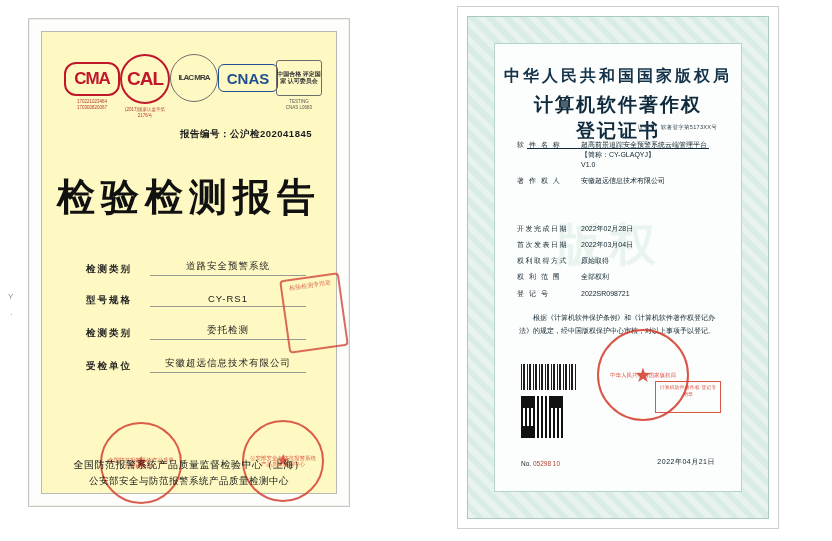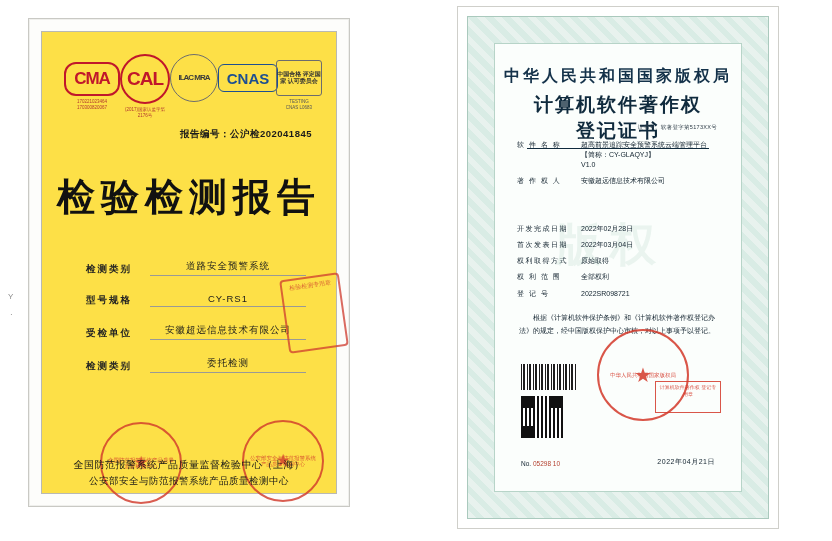--- a/index.html
+++ b/index.html
@@ -13,21 +13,21 @@
   
   #left-cert{
     position:absolute;left:28px;top:18px;width:320px;height:487px;
     background:#fdfdfb;
     border:1px solid #c9c9c4;
     box-shadow:0 0 0 1px #efefec inset;
   }
   #left-inner{
     position:absolute;left:12px;top:12px;right:12px;bottom:12px;
     border:1px solid #b9b9b3;
-    background:#fde047;
+    background:#fef9c3;
   }
   .logos{
     position:absolute;left:22px;top:22px;right:22px;height:62px;
     display:flex;align-items:flex-start;justify-content:space-between;
   }
   .logo{position:relative;text-align:center;width:58px;}
   .logo .glyph{
     width:46px;height:46px;margin:0 auto;border-radius:50%;
     display:flex;align-items:center;justify-content:center;
     font-weight:bold;font-size:19px;letter-spacing:-1px;
@@ -207,26 +207,26 @@
       <div class="fields">
         <div class="frow">
           <div class="flabel">检测类别</div>
           <div class="fvalue">道路安全预警系统</div>
         </div>
         <div class="frow">
           <div class="flabel">型号规格</div>
           <div class="fvalue">CY-RS1</div>
         </div>
         <div class="frow">
+          <div class="flabel">检测类别</div>
+          <div class="fvalue">委托检测</div>
+        </div>
+        <div class="frow">
           <div class="flabel">受检单位</div>
           <div class="fvalue">安徽超远信息技术有限公司</div>
-        </div>
-        <div class="frow">
-          <div class="flabel">检测类别</div>
-          <div class="fvalue">委托检测</div>
         </div>
       </div>
 
       <div id="stamp-right">检验检测专用章</div>
 
       <div class="seal" id="seal-left">
         <span>全国防范报警系统产品质量监督检验中心</span>
         <span class="star">★</span>
       </div>
       <div class="seal" id="seal-mid">

